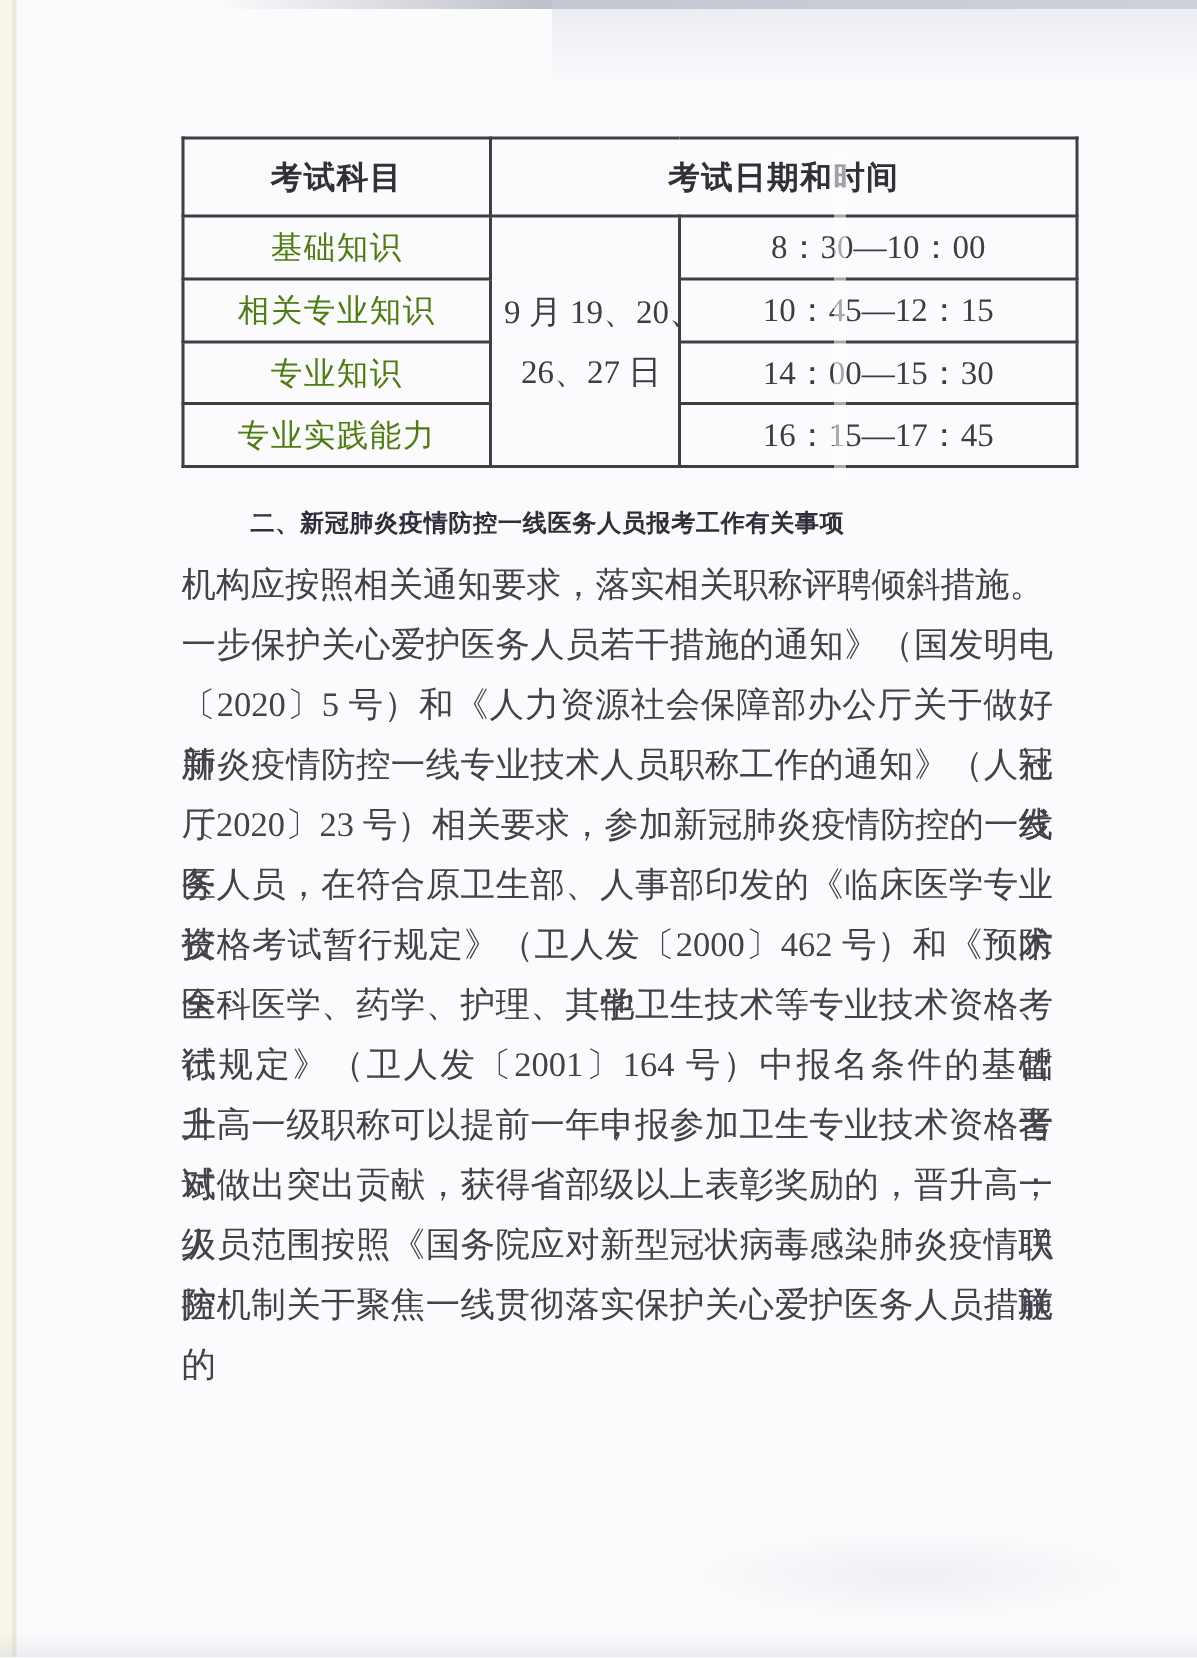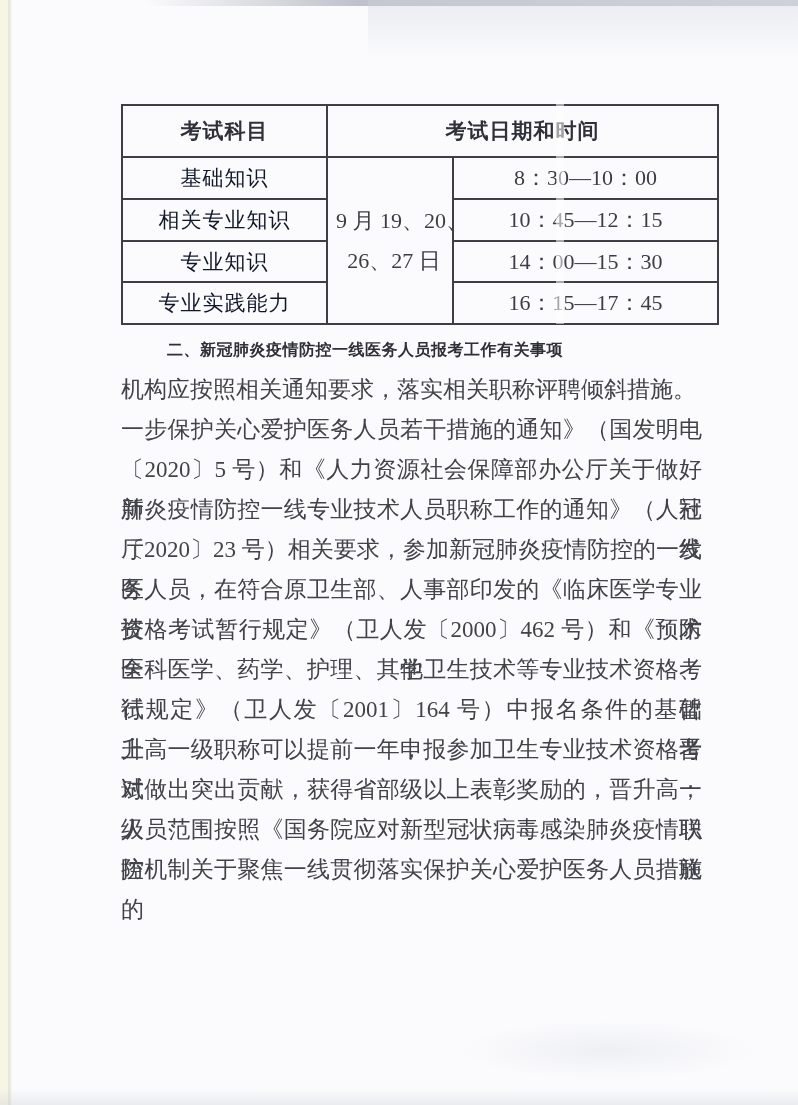--- a/index.html
+++ b/index.html
@@ -31,33 +31,33 @@
   .blotch-right{
     position:absolute;top:1020px;right:40px;width:300px;height:60px;
     background:radial-gradient(ellipse at center,rgba(205,209,220,.28),rgba(205,209,220,0) 70%);
   }
   .scan-streak{
     position:absolute;left:556px;top:100px;width:8px;height:224px;
     background:rgba(255,255,255,.55);
   }
   
   table.schedule{
-    position:absolute;left:121px;top:104px;
+    position:absolute;left:121px;top:91px;
     width:596px;border-collapse:collapse;table-layout:fixed;
   }
   table.schedule td{
     border:2px solid #3e3e46;
     text-align:center;vertical-align:middle;
     padding:0;overflow:hidden;
   }
   td.th{
     font-family:"Liberation Sans","DejaVu Sans",sans-serif;
     font-weight:700;font-size:21px;color:#30303a;letter-spacing:1px;
   }
-  td.subject{font-size:21px;color:#0f172a;letter-spacing:1px;}
+  td.subject{font-size:21px;color:#4d7c0f;letter-spacing:1px;}
   td.time{font-size:22px;color:#3c3c46;}
   td.date-cell{vertical-align:middle;text-align:left;}
   td.date-cell .dline{
     font-size:22px;line-height:40px;padding-left:8px;color:#3c3c46;white-space:nowrap;
   }
   
   .content{position:absolute;left:121px;top:330px;width:581px;}
   .heading{
     height:40px;line-height:40px;
     font-family:"Liberation Sans","DejaVu Sans",sans-serif;

